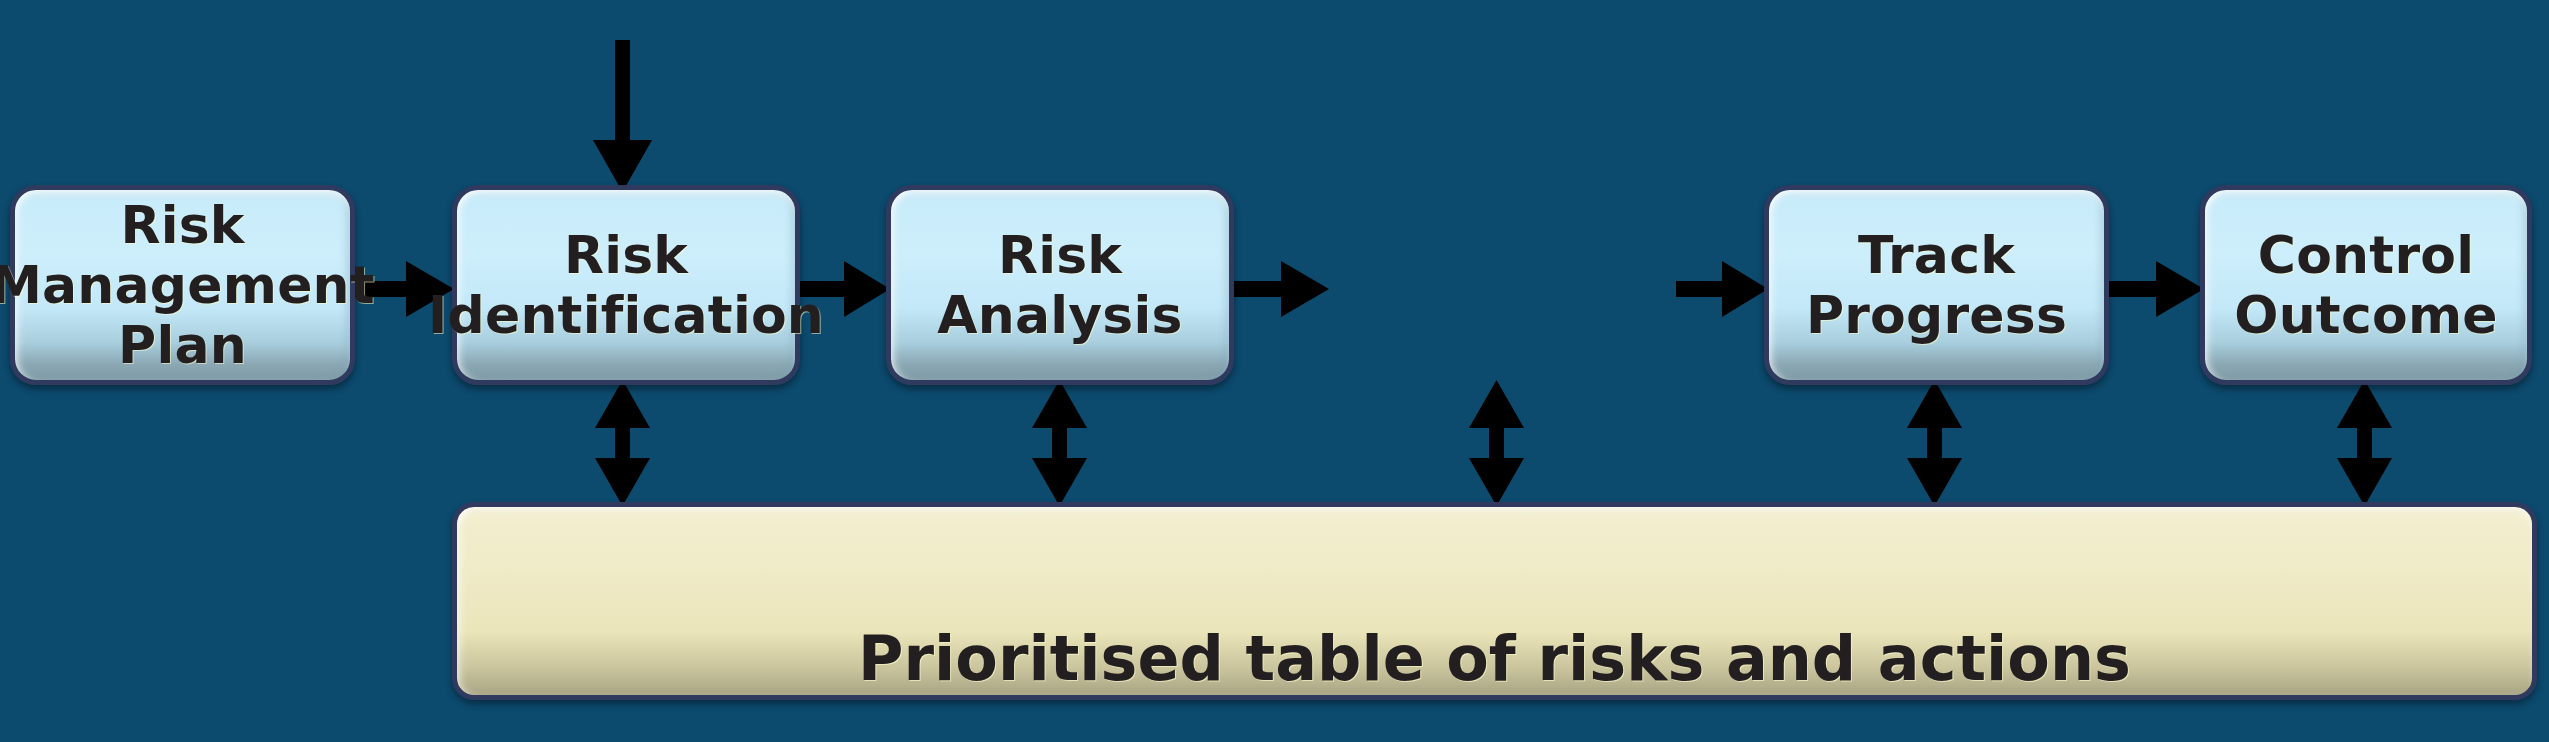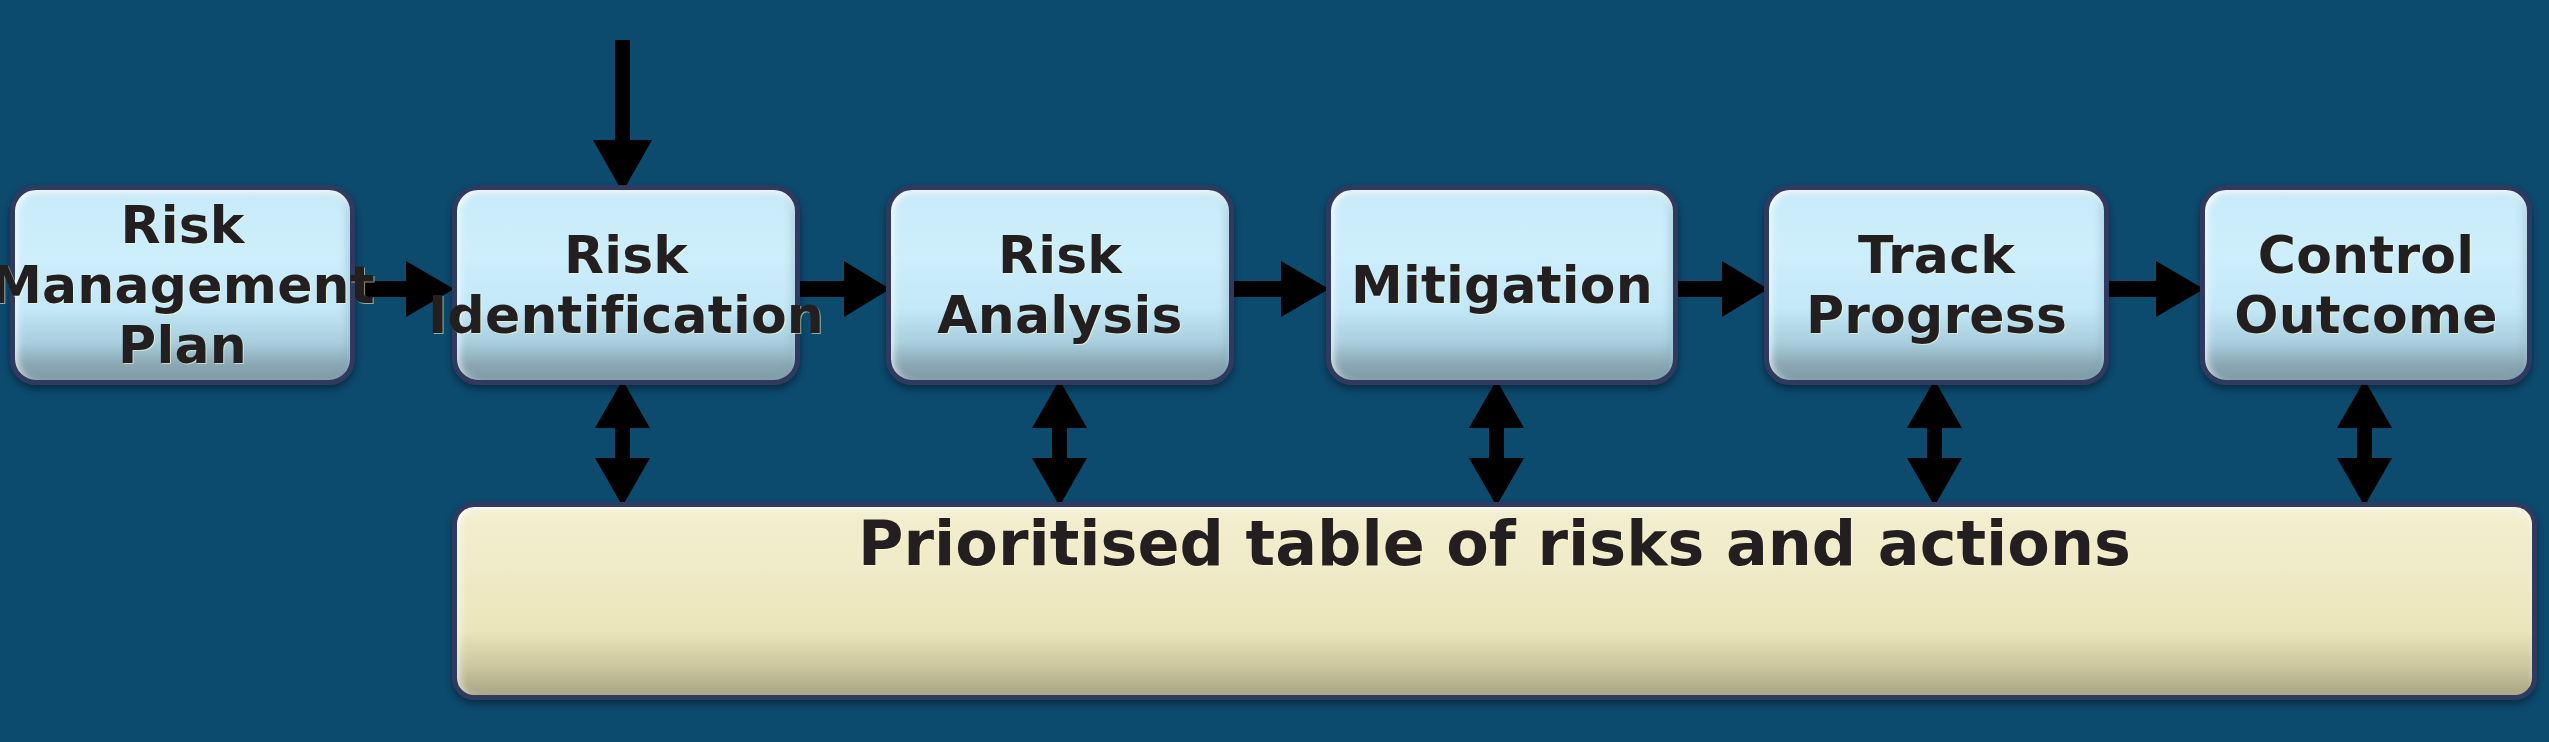--- a/index.html
+++ b/index.html
@@ -67,21 +67,21 @@
         #f2eece 5%,
         #efeac6 38%,
         #ebe5ba 66%,
         #c9c49c 86%,
         #a8a585 100%);
     box-shadow:
       0 4px 7px rgba(0,0,0,0.38),
       inset 0 8px 10px -5px rgba(255,255,255,0.95),
       inset 8px 0 10px -6px rgba(255,255,255,0.7);
     display: flex;
-    align-items: flex-start;
+    align-items: flex-end;
     justify-content: center;
   }
   .repo .label {
     font-weight: bold;
     font-size: 62px;
     color: #231f20;
     text-shadow: 1px 1px 0 rgba(255,255,210,0.6);
   }
 
   
@@ -210,23 +210,20 @@
   <div class="node" style="left:452px; top:185px; width:348px; height:200px;">
     <span class="label">Risk
 Identification</span>
   </div>
 
   <div class="node" style="left:886px; top:185px; width:348px; height:200px;">
     <span class="label">Risk
 Analysis</span>
   </div>
 
-  <div class="node" style="left:1326px; top:185px; width:352px; height:200px;">
-    <span class="label">Mitigation</span>
-  </div>
 
   <div class="node" style="left:1764px; top:185px; width:345px; height:200px;align-items:center;">
     <span class="label">Track
 Progress</span>
   </div>
 
   <div class="node" style="left:2200px; top:185px; width:332px; height:200px;text-align:center;">
     <span class="label">Control
 Outcome</span>
   </div>

